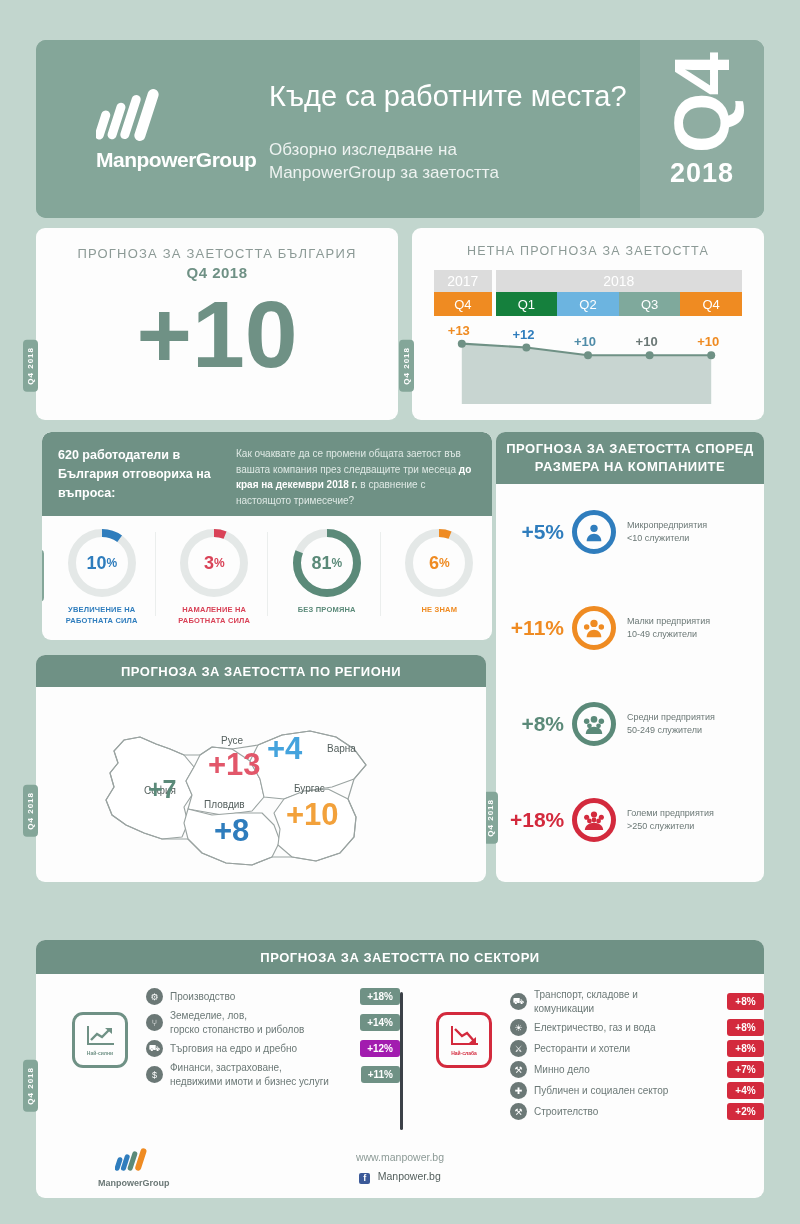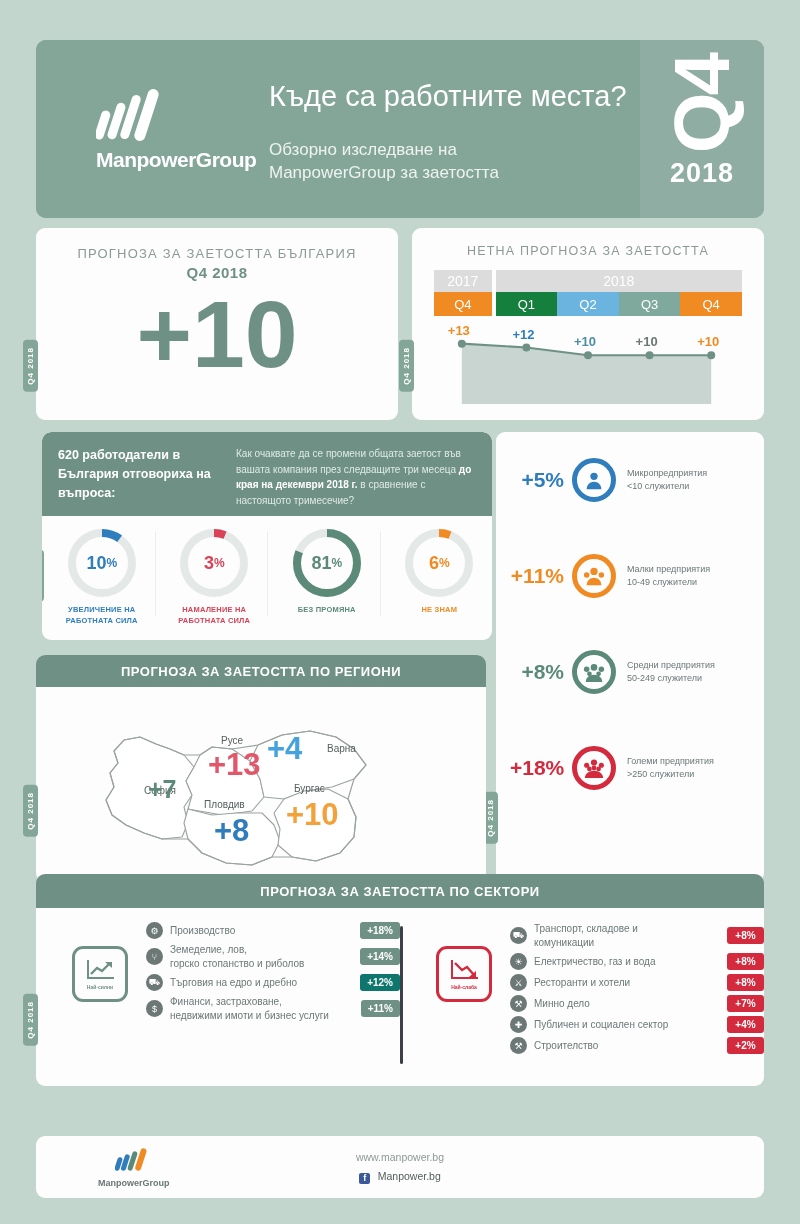--- a/index.html
+++ b/index.html
@@ -86,21 +86,21 @@
 
   
   #regionCard{ left:36px; top:655px; width:450px; height:227px; }
   #regionCard .hdr{ height:32px; display:flex; align-items:center;
                     justify-content:center; font-size:13px; }
   .mapArea{ position:absolute; left:0; top:32px; width:450px; height:195px; }
   .regName{ position:absolute; font-size:10px; color:#55605e; }
   .regVal{ position:absolute; font-size:25px; font-weight:bold; }
 
   
-  #sectorCard{ left:36px; top:874px; width:728px; height:212px; }
+  #sectorCard{ left:36px; top:940px; width:728px; height:212px; }
   #sectorCard .hdr{ height:34px; display:flex; align-items:center;
                     justify-content:center; font-size:13px; }
   .secCols{ position:absolute; top:34px; left:0; width:728px; height:178px; display:flex;}
   .secCol{ flex:1; display:flex; align-items:flex-start; padding-top:14px; position:relative;}
   .callout{ width:56px; height:56px; border-radius:11px; border:3px solid;
             display:flex; flex-direction:column; align-items:center;
             justify-content:center; margin:24px 0 0 36px; flex:none; position:relative;}
   .callout .cl-txt{ font-size:5px; font-weight:bold; margin-top:2px; }
   .callout::after{ content:""; position:absolute; right:-11px; top:20px;
                    border:8px solid transparent; }
@@ -224,20 +224,21 @@
               <circle cx="37" cy="37" r="30" fill="none" stroke="#e4e8e7" stroke-width="8"></circle>
               <circle cx="37" cy="37" r="30" fill="none" stroke="#ef8b22" stroke-width="8" stroke-dasharray="11.309733552923253 188.49555921538757" stroke-linecap="butt" transform="rotate(-90 37 37)"></circle>
             </svg><div style="position:absolute;inset:0;display:flex;align-items:center;justify-content:center;font-size:18px;font-weight:bold;color:#ef8b22;">6<span style="font-size:12px;">%</span></div></div>
           <div class="dLabel" style="color: rgb(239, 139, 34); white-space: pre-line;">НЕ ЗНАМ</div>
         </div>
       </div>
   </div>
 
   <div class="card" id="sizeCard">
     <div class="sidetab" style="top:360px;">Q4 2018</div>
+    <div class="hdr">ПРОГНОЗА ЗА ЗАЕТОСТТА СПОРЕД РАЗМЕРА НА КОМПАНИИТЕ</div>
     <div id="sizeRows">
         <div class="sizeRow">
           <div class="sizePct" style="color:#2f7dbd;">+5%</div>
           <div class="sizeIcon" style="border-color:#2f7dbd;">
             <svg width="22" height="22" viewBox="0 0 24 24" fill="#2f7dbd">
               <circle cx="12" cy="8" r="4"></circle>
               <path d="M4 22c0-5 4-8 8-8s8 3 8 8z"></path>
             </svg>
           </div>
           <div class="sizeTxt">
@@ -345,21 +346,21 @@
               <div class="secBadge" style="background:#6f9185;">+18%</div>
             </div>
             <div class="secItem">
               <div class="secIco">⑂</div>
               <div class="secName">Земеделие, лов,<br>горско стопанство и риболов</div>
               <div class="secBadge" style="background:#6f9185;">+14%</div>
             </div>
             <div class="secItem">
               <div class="secIco">⛟</div>
               <div class="secName">Търговия на едро и дребно</div>
-              <div class="secBadge" style="background:#0f766e;">+12%</div>
+              <div class="secBadge" style="background:#a21caf;">+12%</div>
             </div>
             <div class="secItem">
               <div class="secIco">$</div>
               <div class="secName">Финанси, застраховане,<br>недвижими имоти и бизнес услуги</div>
               <div class="secBadge" style="background:#6f9185;">+11%</div>
             </div>
           </div>
       </div>
       <div class="secCol">
         <div class="divider"></div>

